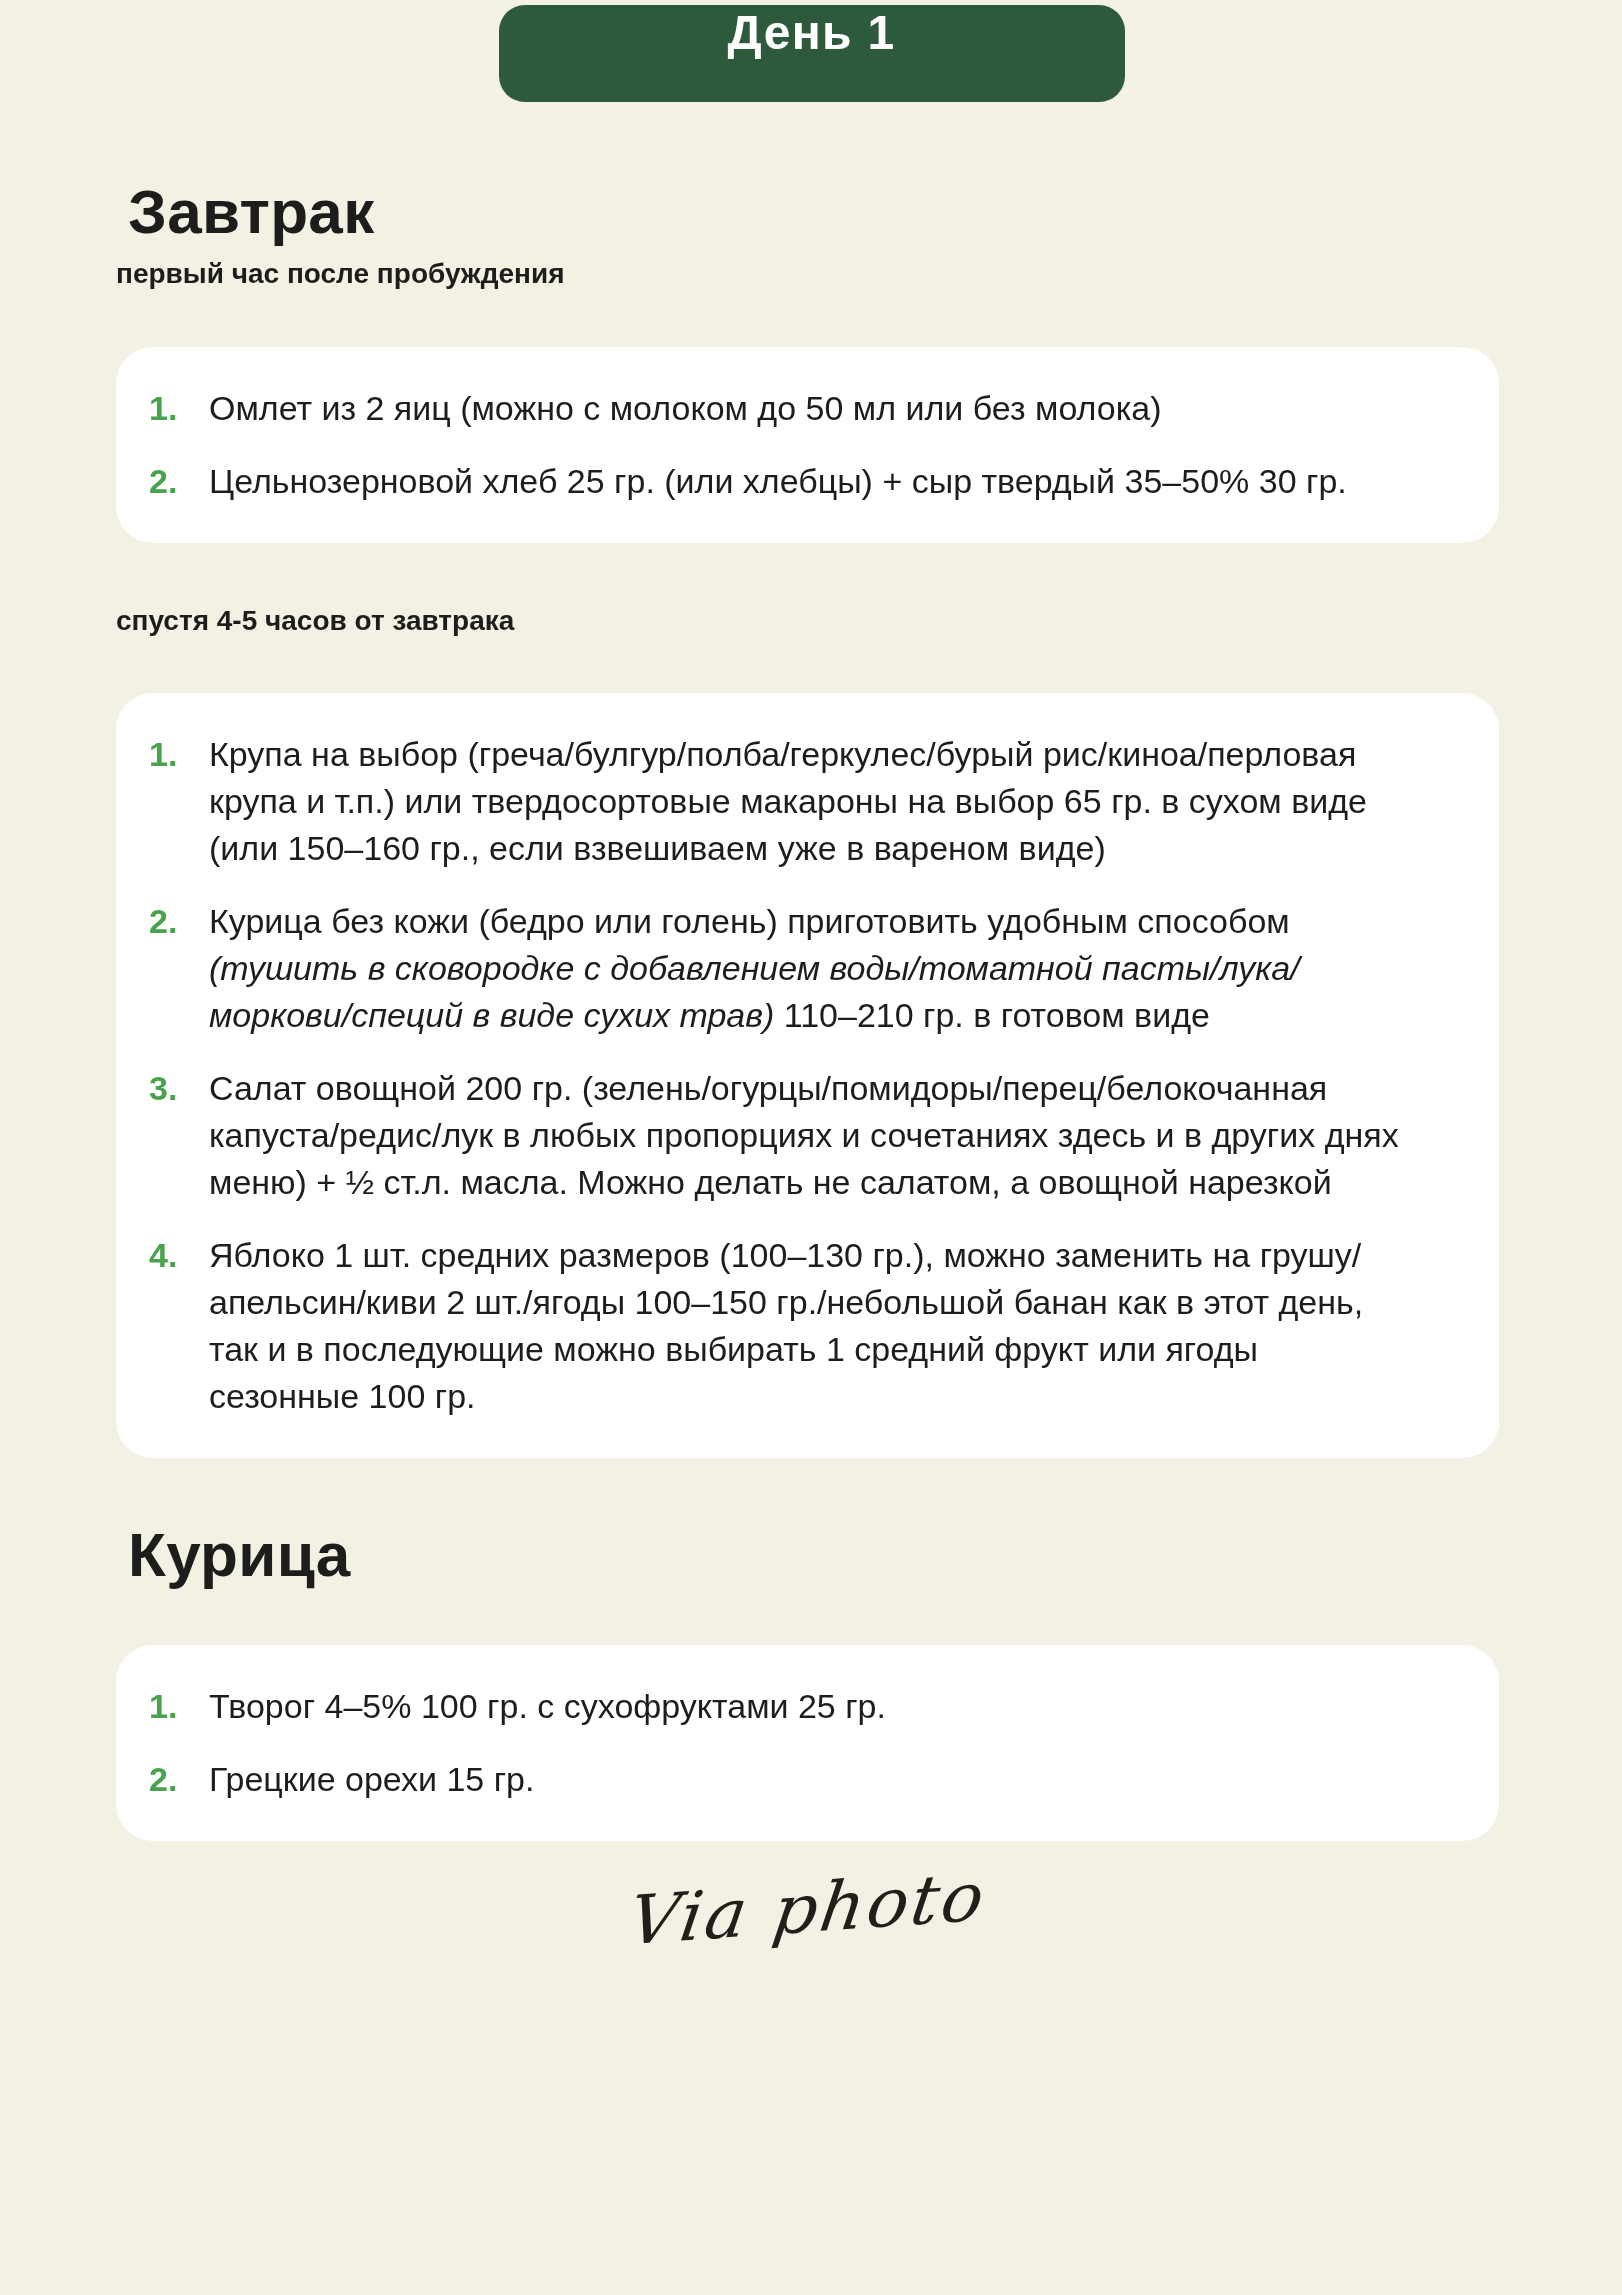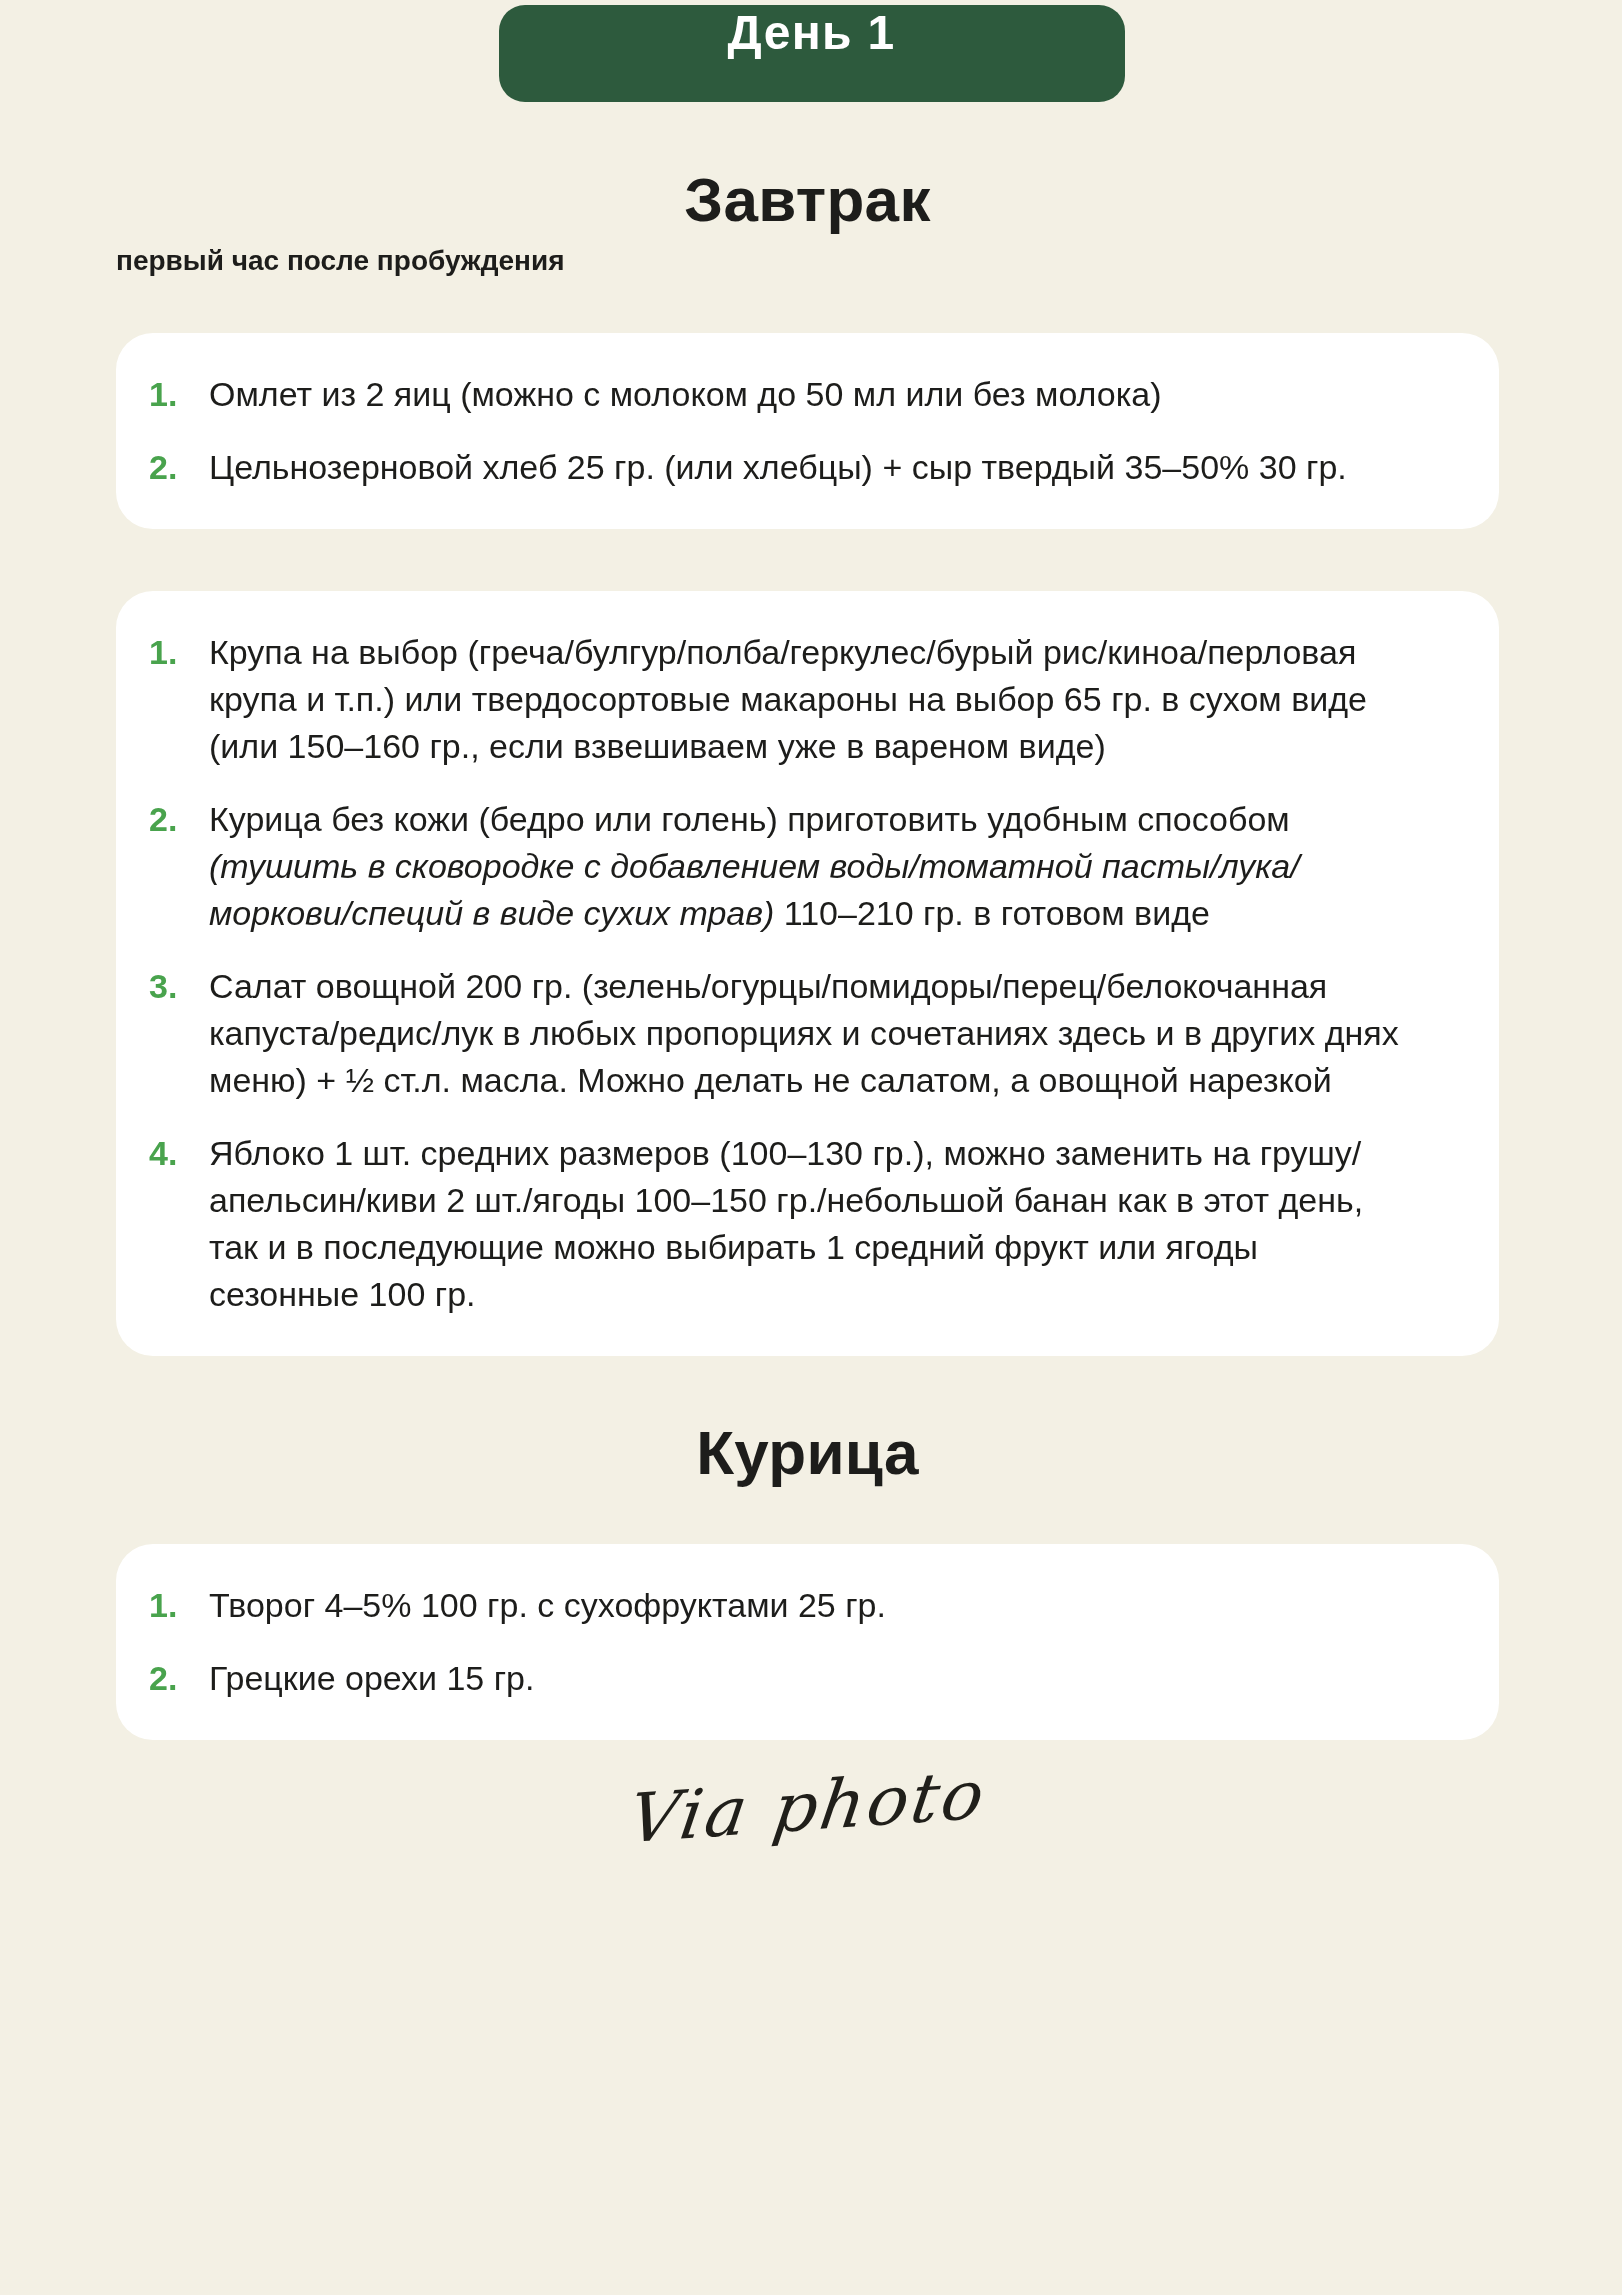--- a/index.html
+++ b/index.html
@@ -37,26 +37,25 @@
     color: #ffffff;
     font-size: 48px;
     font-weight: 600;
     letter-spacing: 1.3px;
   }
   .page-content {
     padding: 165px 124px 0 116px;
   }
   section.meal + section.meal { margin-top: 62px; }
   .section-title {
-    margin: 0;
+    margin: 12px;
     font-size: 62px;
     line-height: 1.12;
     font-weight: 700;
     letter-spacing: 0.3px;
-    text-align: center;
   }
   .section-subtitle {
     margin: 10.5px 0 0 0;
     font-size: 28px;
     line-height: 1.15;
     font-weight: 700;
   }
   .card {
     margin-top: 56px;
     background: var(--card, #ffffff);
@@ -112,20 +111,21 @@
         <span class="txt">Омлет из 2 яиц (можно с молоком до 50 мл или без молока)</span>
       </div>
       <div class="item">
         <span class="num">2.</span>
         <span class="txt">Цельнозерновой хлеб 25 гр. (или хлебцы) + сыр твердый 35–50% 30 гр.</span>
       </div>
     </div>
   </section>
 
   <section class="meal">
+    <h2 class="section-subtitle">спустя 4-5 часов от завтрака</h2>
     <div class="card">
       <div class="item">
         <span class="num">1.</span>
         <span class="txt">Крупа на выбор (греча/булгур/полба/геркулес/бурый рис/киноа/перловая крупа и т.п.) или твердосортовые макароны на выбор 65 гр. в сухом виде (или 150–160 гр., если взвешиваем уже в вареном виде)</span>
       </div>
       <div class="item">
         <span class="num">2.</span>
         <span class="txt"><span>Курица без кожи (бедро или голень) приготовить удобным способом </span><em>(тушить в сковородке с добавлением воды/томатной пасты/лука/моркови/специй в виде сухих трав)</em><span> 110–210 гр. в готовом виде</span></span>
       </div>
       <div class="item">

